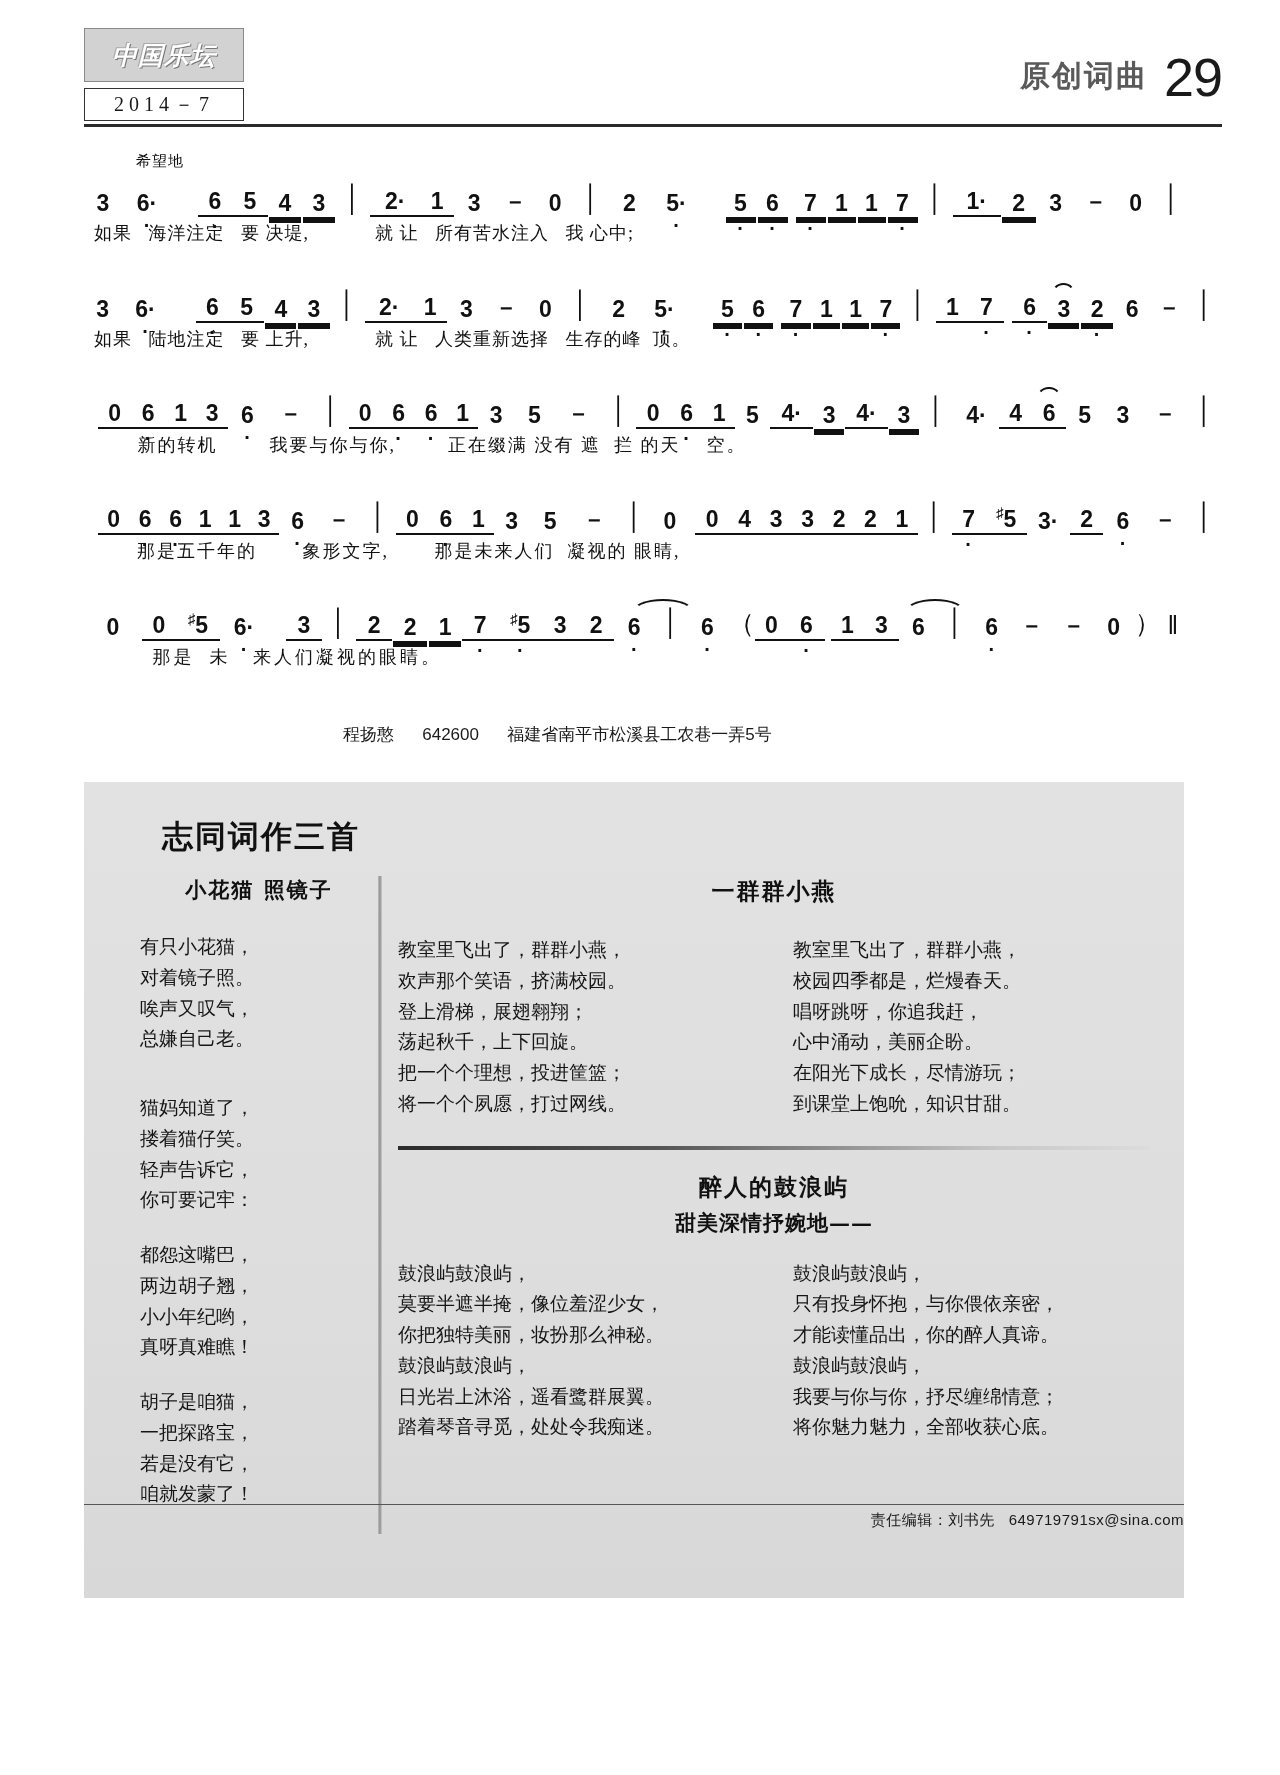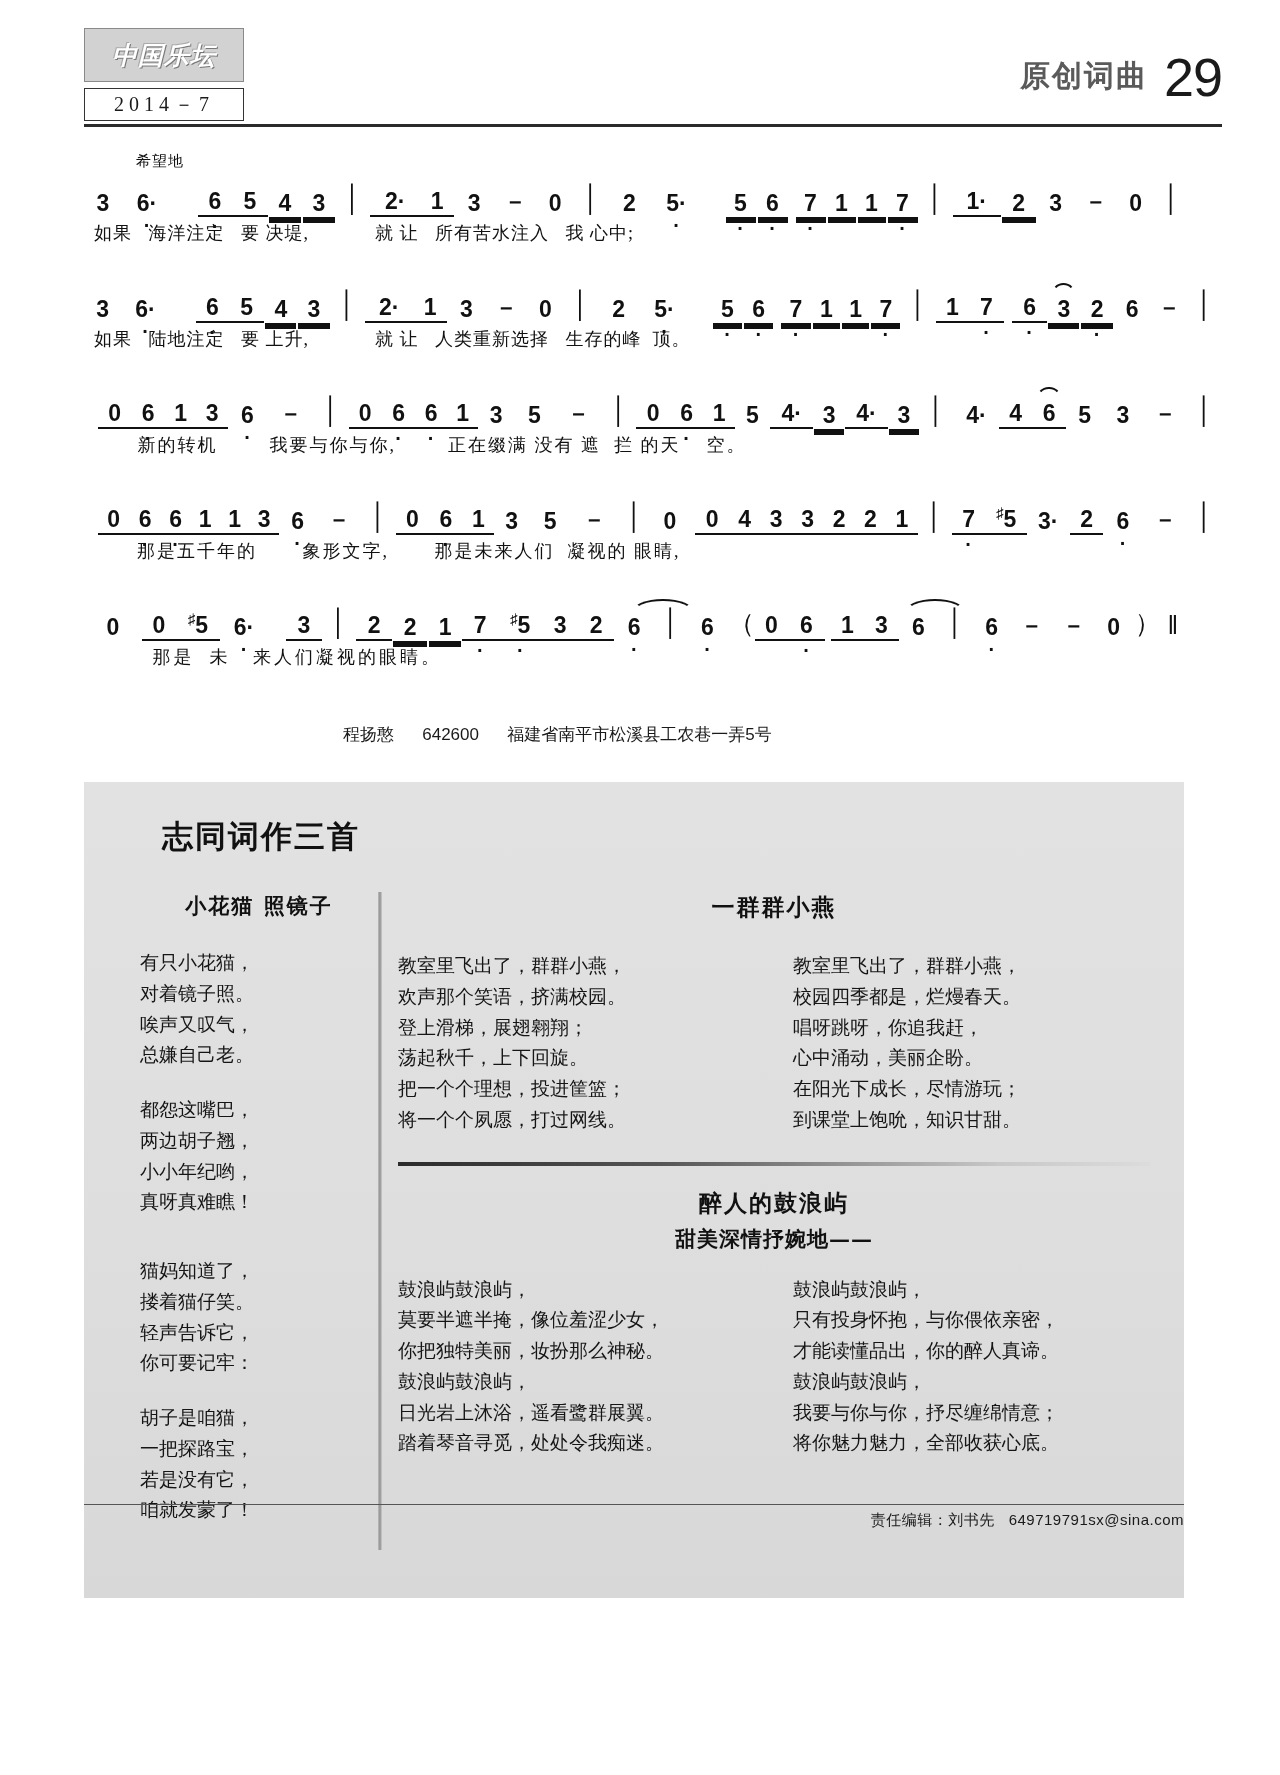--- a/index.html
+++ b/index.html
@@ -173,21 +173,21 @@
     font-family: "DejaVu Serif", serif;
     font-size: 31px;
     font-weight: bold;
     color: #111;
     letter-spacing: 2px;
     margin: 8px 0 0 44px;
   }
   .panel-body {
     position: relative;
     display: flex;
-    margin-top: 34px;
+    margin-top: 18px;
     justify-content: flex-end;
   }
   .col-left {
     width: 260px;
     padding-left: 22px;
     box-sizing: border-box;
   }
   .divider-v {
     width: 4px;
     background: linear-gradient(90deg,#bdbdbd,#8f8f8f,#cfcfcf);
@@ -465,28 +465,28 @@
   <div class="panel-title">志同词作三首</div>
 
   <div class="panel-body">
 
     <div class="col-left">
       <div class="poem-title center">小花猫 照镜子</div>
       <div class="stanza">有只小花猫，
 对着镜子照。
 唉声又叹气，
 总嫌自己老。</div>
+      <div class="stanza" style="margin-top:38px">猫妈知道了，
+搂着猫仔笑。
+轻声告诉它，
+你可要记牢：</div>
       <div class="stanza">都怨这嘴巴，
 两边胡子翘，
 小小年纪哟，
 真呀真难瞧！</div>
-      <div class="stanza" style="margin-top:38px">猫妈知道了，
-搂着猫仔笑。
-轻声告诉它，
-你可要记牢：</div>
       <div class="stanza">胡子是咱猫，
 一把探路宝，
 若是没有它，
 咱就发蒙了！</div>
     </div>
 
     <div class="divider-v"></div>
 
     <div class="col-right">
 

